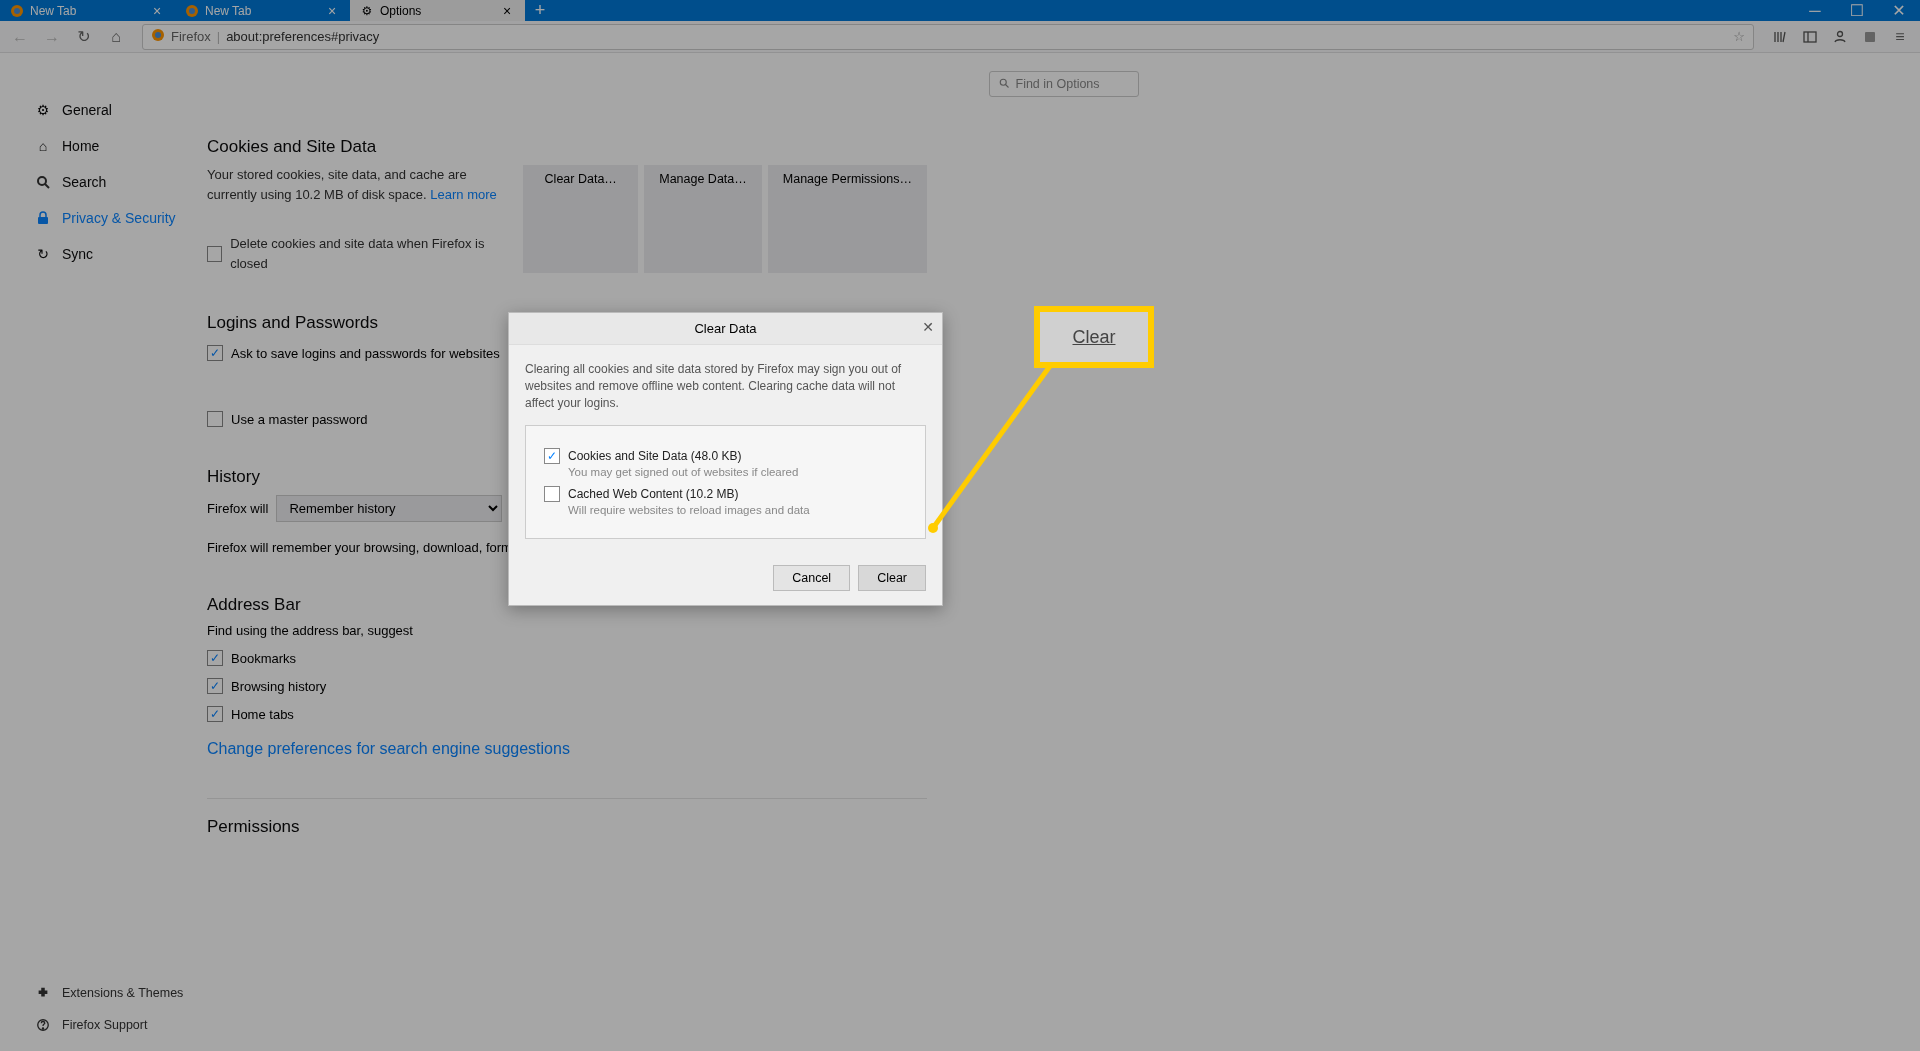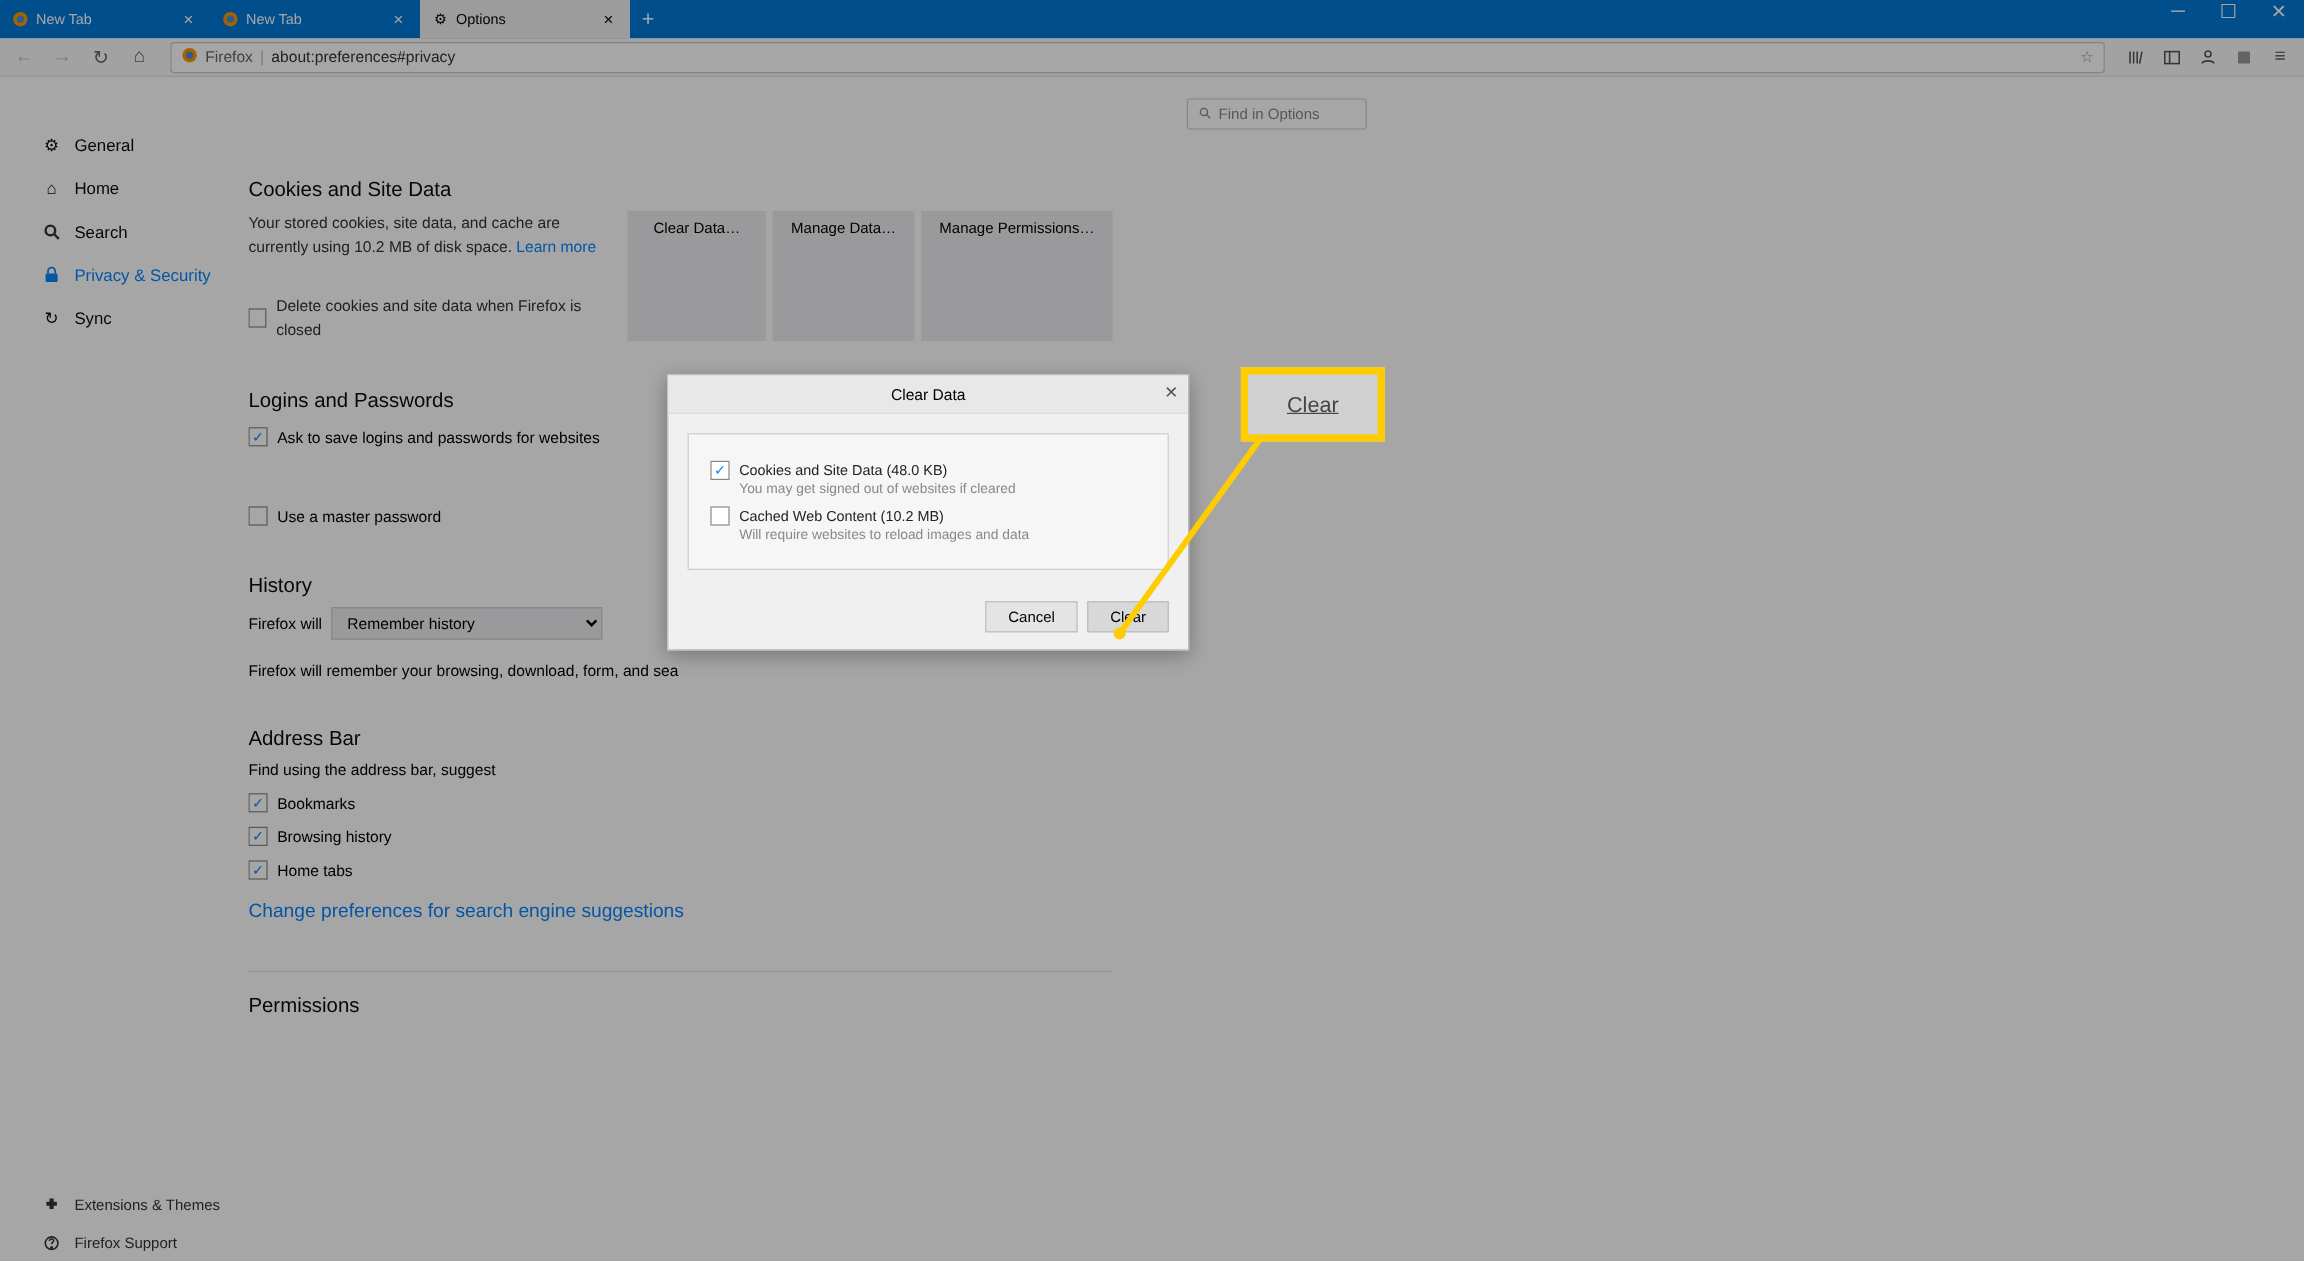--- a/index.html
+++ b/index.html
@@ -1,19 +1,19 @@
 <!DOCTYPE html>
 <html><head>
 <meta charset="utf-8">
 <style>
 * { margin: 0; padding: 0; box-sizing: border-box; font-family: "Segoe UI", Arial, sans-serif; }
 body { width: 1920px; height: 1051px; background: #fff; overflow: hidden; position: relative; }
 
 
-.titlebar { height: 32px; background: #0078d7; display: flex; align-items: flex-start; }
+.titlebar { height: 21px; background: #0078d7; display: flex; align-items: center; }
 .tabs { display: flex; height: 100%; }
 .tab { display: flex; align-items: center; gap: 6px; padding: 0 10px; width: 175px; color: #fff; font-size: 12px; position: relative; }
 .tab.active { background: #f0f0f0; color: #000; }
 .tab .tab-icon { width: 14px; height: 14px; display: flex; align-items: center; justify-content: center; }
 .tab .tab-close { margin-left: auto; width: 16px; height: 16px; display: flex; align-items: center; justify-content: center; cursor: pointer; font-size: 14px; }
 .new-tab-btn { width: 30px; display: flex; align-items: center; justify-content: center; color: #fff; font-size: 18px; cursor: pointer; }
 .window-controls { margin-left: auto; display: flex; }
 .win-btn { width: 42px; display: flex; align-items: center; justify-content: center; color: #fff; cursor: pointer; }
 
 
@@ -47,21 +47,21 @@
 .section-buttons { display: flex; flex-direction: row; gap: 6px; }
 .btn { min-width: 115px; padding: 6px 14px; background: #ededf0; border: 1px solid #ededf0; font-size: 12.5px; text-align: center; cursor: pointer; }
 .link { color: #0a84ff; cursor: pointer; }
 .checkbox-row { display: flex; align-items: center; gap: 8px; font-size: 13px; margin-top: 12px; }
 .chk { width: 16px; height: 16px; border: 1px solid #888; background: #fff; display: flex; align-items: center; justify-content: center; color: #0a84ff; font-size: 12px; }
 .chk.checked::after { content: "✓"; }
 select.history-select { padding: 4px 8px; width: 226px; font-size: 13px; background:#ededf0; border:1px solid #ccc; }
 
 
 .overlay { position: absolute; inset: 0; background: rgba(0,0,0,0.35); }
-.dialog { position: absolute; left: 556px; top: 312px; width: 435px; background: #f0f0f0; border: 1px solid #bbb; box-shadow: 0 4px 16px rgba(0,0,0,0.3); }
+.dialog { position: absolute; left: 508px; top: 312px; width: 435px; background: #f0f0f0; border: 1px solid #bbb; box-shadow: 0 4px 16px rgba(0,0,0,0.3); }
 .dialog-header { position: relative; text-align: center; padding: 8px 0; font-size: 13px; border-bottom: 1px solid #ddd; background: #e8e8e8; }
 .dialog-close { position: absolute; right: 8px; top: 6px; cursor: pointer; color: #555; font-size: 14px; }
 .dialog-body { padding: 16px; font-size: 12px; color: #555; }
 .dialog-desc { margin-bottom: 14px; line-height: 1.4; }
 .data-box { border: 1px solid #ccc; background: #f6f6f6; padding: 18px; }
 .data-item { padding: 4px 0; }
 .data-item .row1 { display: flex; align-items: center; gap: 8px; color: #222; }
 .data-item .row2 { font-size: 11.5px; color: #888; margin-left: 24px; margin-top: 2px; }
 .dialog-footer { display: flex; justify-content: flex-end; gap: 8px; padding: 10px 16px 14px; }
 .dlg-btn { padding: 5px 18px; font-size: 12.5px; background: #e4e4e4; border: 1px solid #bbb; cursor: pointer; }
@@ -292,20 +292,21 @@
 </div>
 
 <div class="overlay"></div>
 
 <div class="dialog">
   <div class="dialog-header">
     <span>Clear Data</span>
     <span class="dialog-close">✕</span>
   </div>
   <div class="dialog-body">
+    <div class="dialog-desc">Clearing all cookies and site data stored by Firefox may sign you out of websites and remove offline web content. Clearing cache data will not affect your logins.</div>
     <div class="data-box">
       <div class="data-item">
         <div class="row1">
           <div class="chk checked"></div>
           <span>Cookies and Site Data (48.0 KB)</span>
         </div>
         <div class="row2">You may get signed out of websites if cleared</div>
       </div>
       <div class="data-item">
         <div class="row1">

